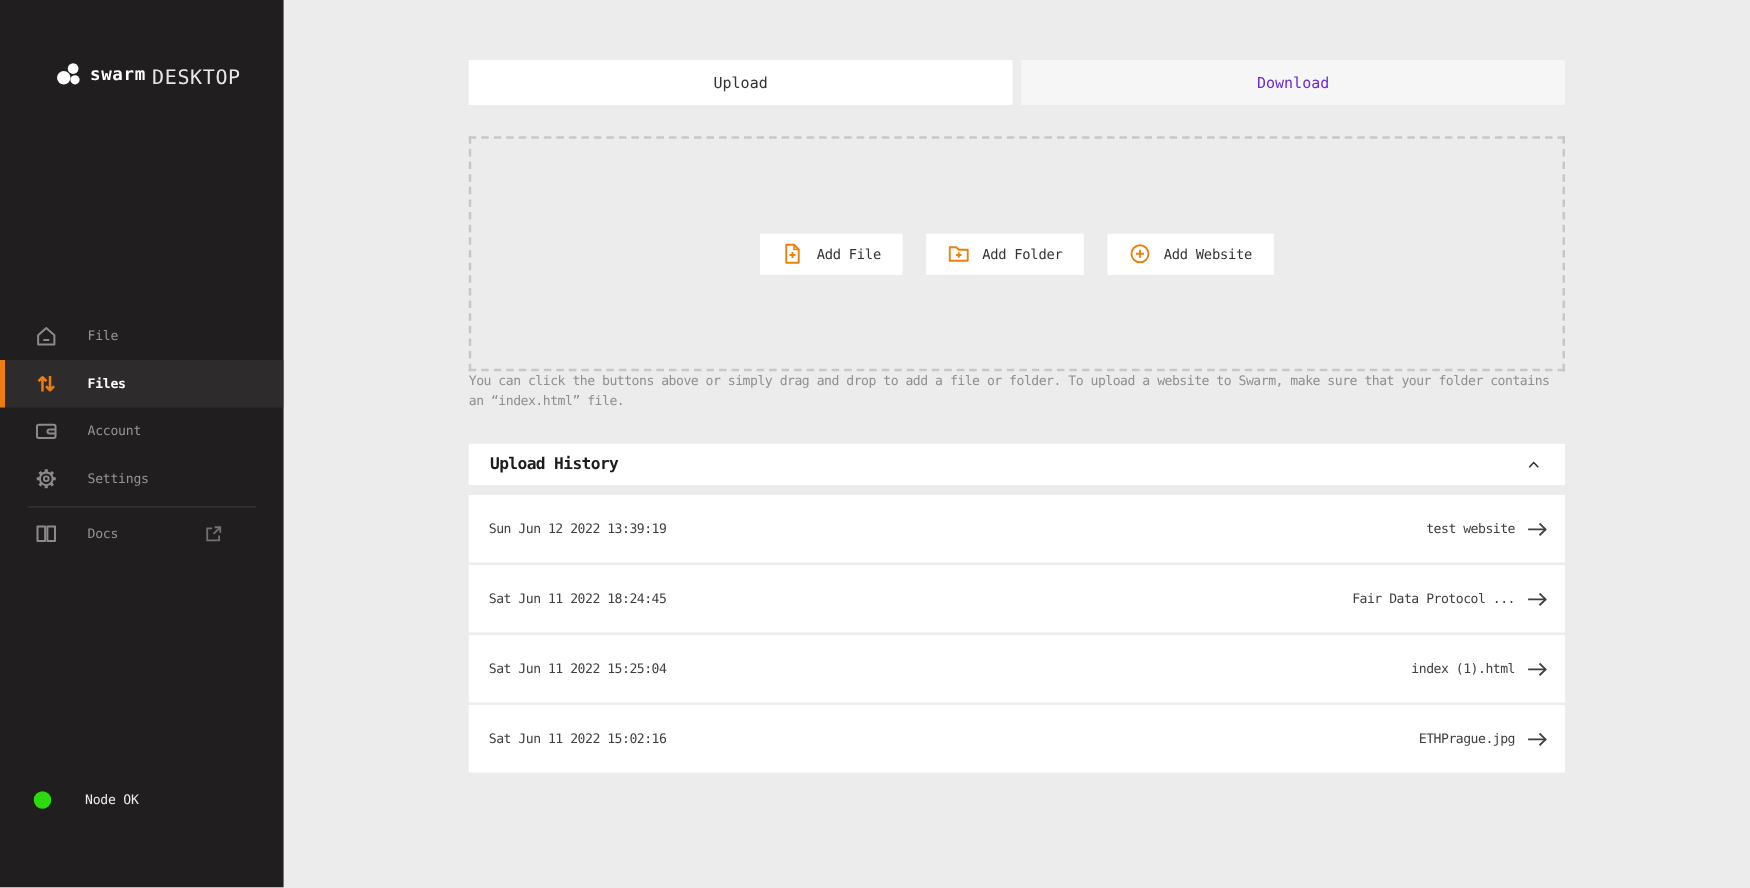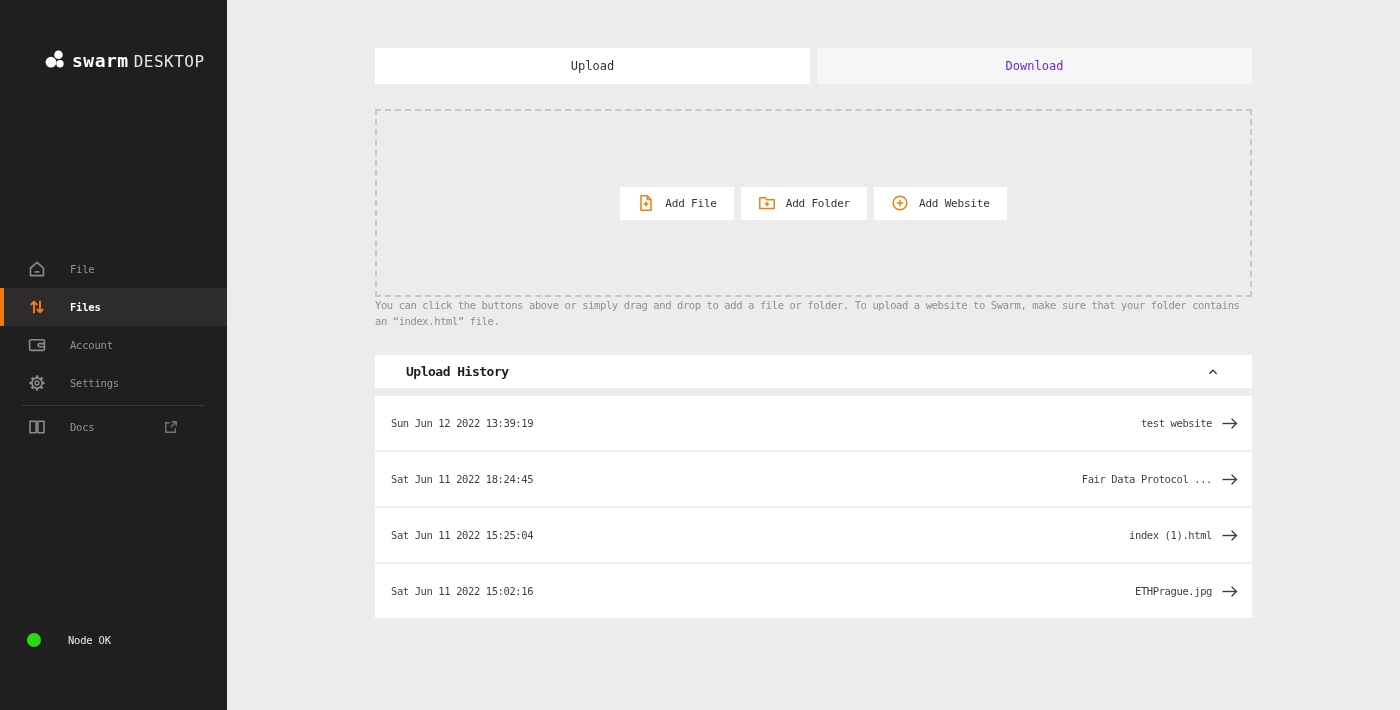--- a/index.html
+++ b/index.html
@@ -10,21 +10,21 @@
     position: relative;
   }
 
   
   .sidebar {
     position: absolute; left: 0; top: 0; width: 227px; height: 710px;
     background: #211e1f;
   }
   .logo { display: flex; align-items: center; margin: 49px 0 0 45px; }
   .logo-icon { width: 22px; height: 22px; margin-right: 5px; }
-  .brand-name { color: #fff; font-weight: bold; font-size: 18px; letter-spacing: 0.5px; text-align: center; }
+  .brand-name { color: #fff; font-weight: bold; font-size: 14px; letter-spacing: 0.5px; text-align: center; }
   .brand-suffix { color: #e9e7e7; font-size: 16px; letter-spacing: 0.5px; margin-left: 5px; margin-top: 3px; }
 
   .nav { margin-top: 179px; }
   .nav-item {
     height: 38px; display: flex; align-items: center; cursor: pointer;
     padding-left: 27px;
   }
   .nav-item .nav-icon { width: 20px; height: 20px; flex: 0 0 20px; }
   .nav-item .nav-label {
     margin-left: 23px; font-size: 10.5px; letter-spacing: -0.2px; color: #969494;
@@ -53,36 +53,36 @@
   .tab {
     flex: 1; display: flex; align-items: center; justify-content: center;
     font-size: 12px; cursor: pointer;
   }
   .tab.active { background: #ffffff; color: #333333; }
   .tab.inactive { background: #f6f6f6; color: #6d28d9; }
 
   .dropzone {
     margin-top: 25px; height: 188px;
     border: 2px dashed #c7c7c7;
-    display: flex; align-items: center; justify-content: center; gap: 7px;
+    display: flex; align-items: center; justify-content: center; gap: 19px;
   }
   .action-btn {
     background: #ffffff; height: 33px; display: flex; align-items: center;
     padding: 0 17px; gap: 10px; cursor: pointer; border: none;
     font-family: inherit; font-size: 11px; letter-spacing: -0.2px; color: #333333;
   }
   .action-btn svg { display: block; }
 
   .helper { color: #8f8f8f; font-size: 10.5px; letter-spacing: -0.4px; line-height: 16px; }
   .helper div { white-space: nowrap; }
 
   .history { margin-top: 26px; }
   .history-header {
     height: 33px; background: #ffffff; display: flex; align-items: center;
-    justify-content: space-between; padding: 0 31px; cursor: pointer;
+    justify-content: space-between; padding: 0 17px; cursor: pointer;
   }
   .history-title { font-size: 13px; font-weight: bold; letter-spacing: -0.5px; color: #1c1c1c; }
   .history-rows { margin-top: 8px; display: flex; flex-direction: column; gap: 2px; }
   .history-row {
     height: 54px; background: #ffffff; display: flex; align-items: center;
     padding: 0 13px 0 16px; font-size: 10.5px; letter-spacing: -0.4px; color: #3f3f3f;
   }
   .row-spacer { flex: 1; }
   .row-arrow { margin-left: 9px; cursor: pointer; display: flex; align-items: center; }
 </style>

